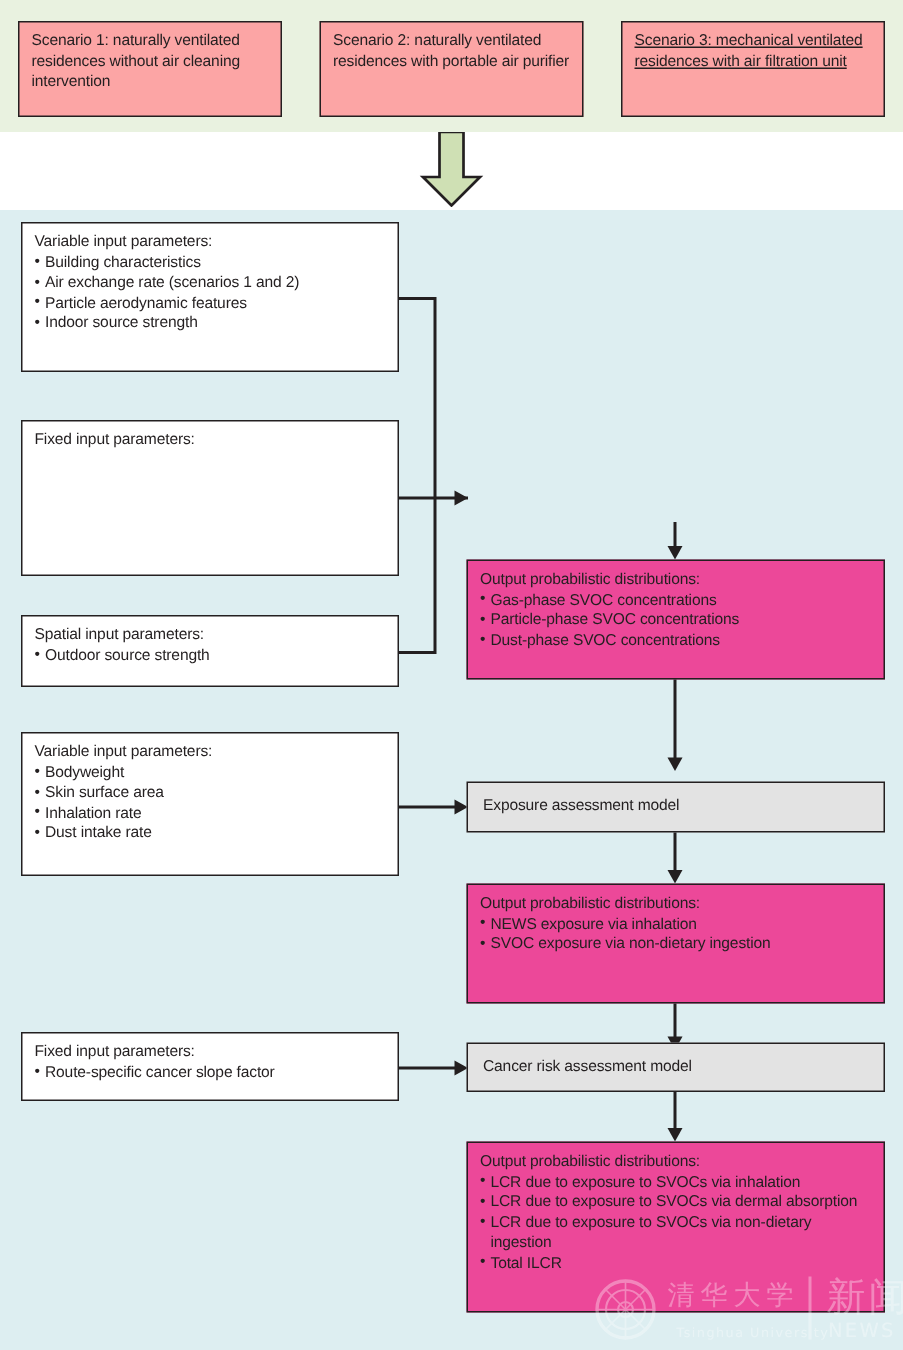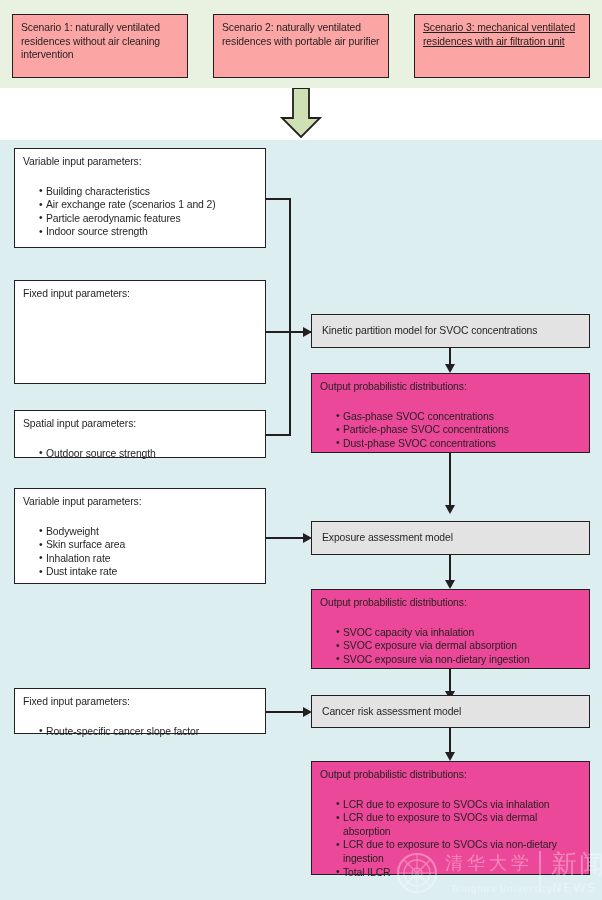--- a/index.html
+++ b/index.html
@@ -41,21 +41,21 @@
     background: #ffffff;
     color: #231f20;
     font-size: 10.4px;
     line-height: 13.6px;
     padding: 6px 8px 5px 8px;
     letter-spacing: -0.1px;
   }
   .box .ttl { display: block; }
   .box ul {
     list-style: none;
-    margin: 16px;
+    margin: 0;
     padding: 0;
   }
   .box li {
     position: relative;
     padding-left: 7px;
     margin: 0;
   }
   .box li::before {
     content: "\2022";
     position: absolute;
@@ -191,23 +191,20 @@
     </ul>
   </div>
 
   <div class="ln h" style="left:266px; top:198px; width:24px;"></div>
   <div class="ln h" style="left:266px; top:331px; width:46px;"></div>
   <div class="ln h" style="left:266px; top:434px; width:24px;"></div>
 
   <div class="ln v" style="left:289px; top:198px; height:238px;"></div>
   <div class="arrowhead-right" style="left:303px; top:327px;"></div>
 
-  <div class="box model" style="left:311px; top:314px; width:279px; height:34px;">
-    <span>Kinetic partition model for SVOC concentrations</span>
-  </div>
 
   <div class="ln v" style="left:449px; top:348px; height:18px;"></div>
   <div class="arrowhead-down" style="left:445px; top:364px;"></div>
 
   <div class="box output" style="left:311px; top:373px; width:279px; height:80px;">
     <span class="ttl">Output probabilistic distributions:</span>
     <ul>
       <li>Gas-phase SVOC concentrations</li>
       <li>Particle-phase SVOC concentrations</li>
       <li>Dust-phase SVOC concentrations</li>
@@ -223,22 +220,21 @@
   <div class="box model" style="left:311px; top:521px; width:279px; height:34px;">
     <span>Exposure assessment model</span>
   </div>
 
   <div class="ln v" style="left:449px; top:555px; height:27px;"></div>
   <div class="arrowhead-down" style="left:445px; top:580px;"></div>
 
   <div class="box output" style="left:311px; top:589px; width:279px; height:80px;">
     <span class="ttl">Output probabilistic distributions:</span>
     <ul>
-      <li>SVOC capacity via inhalation</li>
-      <li>SVOC exposure via dermal absorption</li>
+      <li>NEWS exposure via inhalation</li>
       <li>SVOC exposure via non-dietary ingestion</li>
     </ul>
   </div>
 
   <div class="ln v" style="left:449px; top:669px; height:24px;"></div>
   <div class="arrowhead-down" style="left:445px; top:691px;"></div>
 
   <div class="ln h" style="left:266px; top:711px; width:40px;"></div>
   <div class="arrowhead-right" style="left:303px; top:707px;"></div>
 

